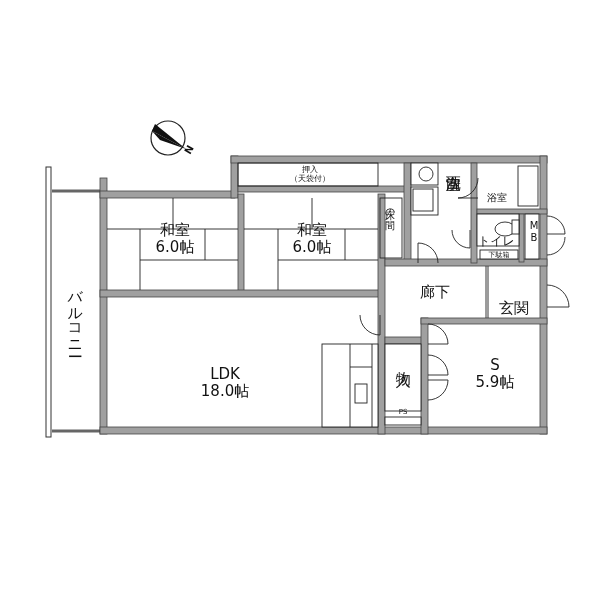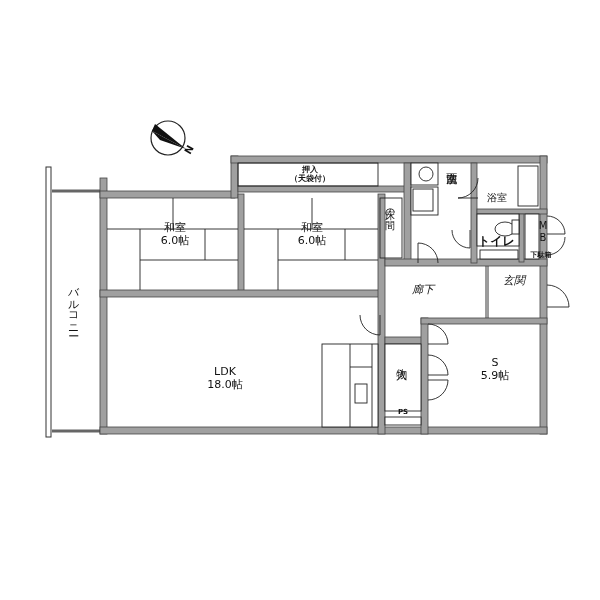--- a/index.html
+++ b/index.html
@@ -1,22 +1,22 @@
 <!DOCTYPE html>
 <html><head>
 <meta charset="utf-8">
 <style>
   html,body{margin:0;padding:0;background:#fff;}
   body{width:600px;height:600px;position:relative;overflow:hidden;font-family:"DejaVu Sans",sans-serif;color:#111;}
   svg{position:absolute;left:0;top:0;}
   .lbl{position:absolute;text-align:center;color:#111;line-height:1.15;white-space:nowrap;}
-  .big{font-size:11px;}
+  .big{font-size:15px;}
   .vert{writing-mode:vertical-rl;text-orientation:upright;}
   .sm{font-size:10px;}
-  .xs{font-size:7px;font-weight:bold;}
+  .xs{font-size:7px;}
 </style>
 </head>
 <body>
 
 <svg width="600" height="600" viewBox="0 0 600 600">
 
   <g>
     <circle cx="168" cy="138" r="17" fill="#fff" stroke="#222" stroke-width="1.2"></circle>
     <polygon points="152,131 186,149 155,124" fill="#111"></polygon>
     <polygon points="152,131 186,149 160,140" fill="#111"></polygon>
@@ -123,24 +123,24 @@
   <div>6.0帖</div>
 </div>
 <div class="lbl xs" style="left:280px;top:165px;width:60px;font-size:8px;">
   <div>押入</div>
   <div>（天袋付）</div>
 </div>
 <div class="lbl sm vert" style="left:384px;top:202px;">床の間</div>
 <div class="lbl big vert" style="left:444px;top:164px;">洗面室</div>
 <div class="lbl sm" style="left:487px;top:192px;">浴室</div>
 <div class="lbl xs" style="left:478px;top:235px;font-size:12px;">トイレ</div>
-<div class="lbl sm" style="left:527px;top:220px;width:14px;white-space:normal;word-break:break-all;margin-left:9px;">MB</div>
-<div class="lbl xs" style="left:482px;top:251px;width:34px;margin-left:42px;">下駄箱</div>
-<div class="lbl big" style="left:388px;top:284px;width:70px;font-style:italic;">廊下</div>
-<div class="lbl big" style="left:488px;top:275px;width:52px;font-style:italic;">玄関</div>
+<div class="lbl sm" style="left:527px;top:220px;width:14px;white-space:normal;word-break:break-all;">MB</div>
+<div class="lbl xs" style="left:482px;top:251px;width:34px;">下駄箱</div>
+<div class="lbl big" style="left:400px;top:284px;width:70px;">廊下</div>
+<div class="lbl big" style="left:488px;top:300px;width:52px;">玄関</div>
 <div class="lbl big" style="left:190px;top:366px;width:70px;">
   <div>LDK</div>
   <div>18.0帖</div>
 </div>
 <div class="lbl big vert" style="left:394px;top:360px;">物入</div>
 <div class="lbl big" style="left:460px;top:357px;width:70px;">
   <div>S</div>
   <div>5.9帖</div>
 </div>
 <div class="lbl xs" style="left:388px;top:408px;width:30px;">PS</div>

